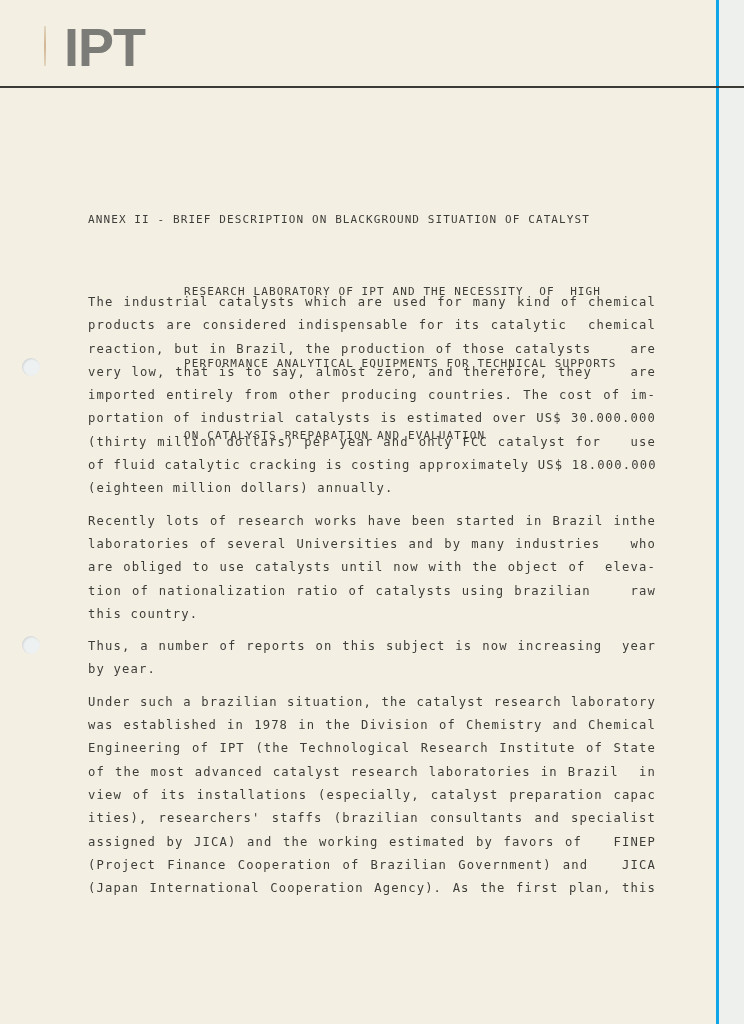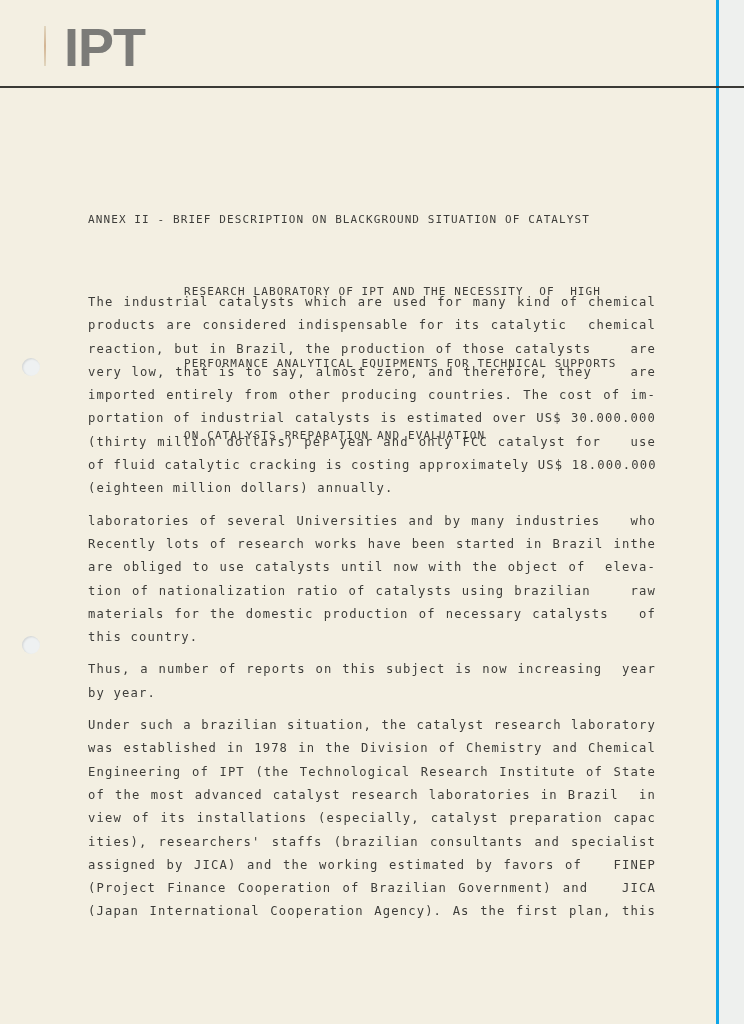--- a/index.html
+++ b/index.html
@@ -77,25 +77,24 @@
       <span class="ln">products are considered indispensable for its catalytic  chemical</span>
       <span class="ln">reaction, but in Brazil, the production of those catalysts    are</span>
       <span class="ln">very low, that is to say, almost zero, and therefore, they    are</span>
       <span class="ln">imported entirely from other producing countries. The cost of im-</span>
       <span class="ln">portation of industrial catalysts is estimated over US$ 30.000.000</span>
       <span class="ln">(thirty million dollars) per year and only FCC catalyst for   use</span>
       <span class="ln">of fluid catalytic cracking is costing approximately US$ 18.000.000</span>
       <span class="ln last">(eighteen million dollars) annually.</span>
     </div>
     <div class="para">
+      <span class="ln">Recently lots of research works have been started in Brazil inthe</span>
       <span class="ln">laboratories of several Universities and by many industries   who</span>
-      <span class="ln">Recently lots of research works have been started in Brazil inthe</span>
       <span class="ln">are obliged to use catalysts until now with the object of  eleva-</span>
       <span class="ln">tion of nationalization ratio of catalysts using brazilian    raw</span>
-      <span class="ln">materials for the domestic production of necessary catalysts   of</span>
       <span class="ln last">this country.</span>
     </div>
     <div class="para">
       <span class="ln">Thus, a number of reports on this subject is now increasing  year</span>
       <span class="ln last">by year.</span>
     </div>
     <div class="para">
       <span class="ln">Under such a brazilian situation, the catalyst research laboratory</span>
       <span class="ln">was established in 1978 in the Division of Chemistry and Chemical</span>
       <span class="ln">Engineering of IPT (the Technological Research Institute of State</span>

